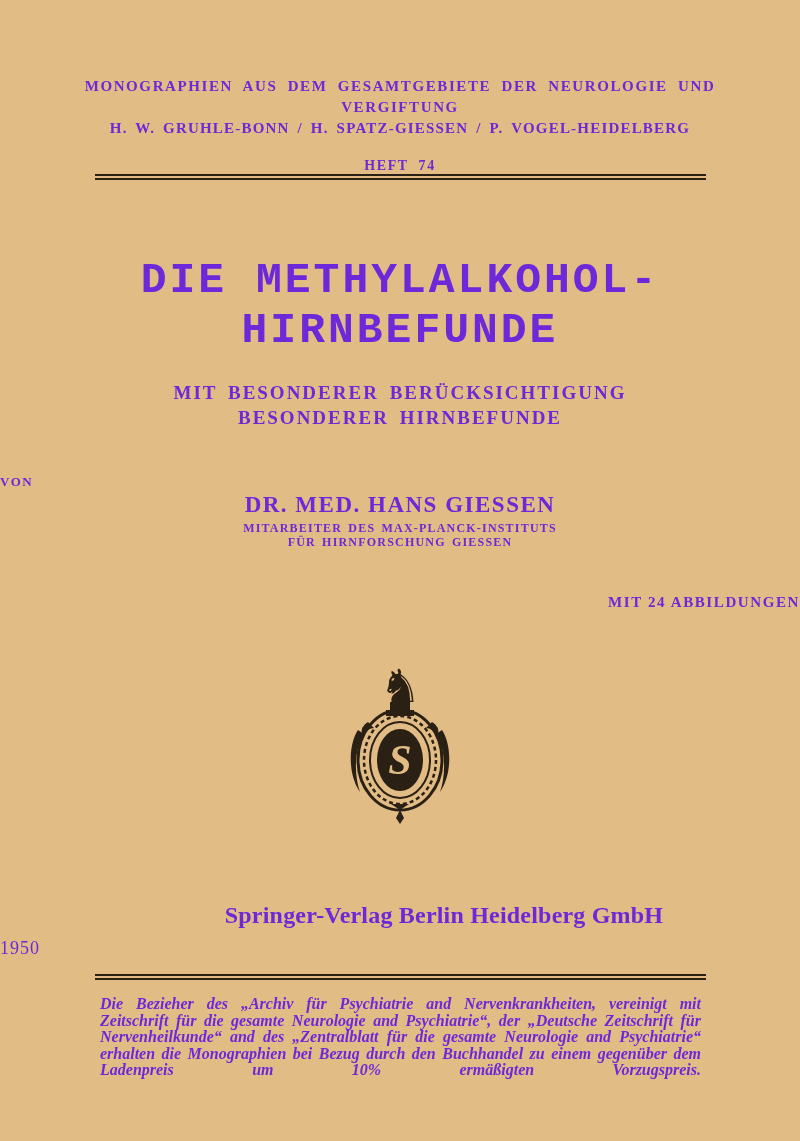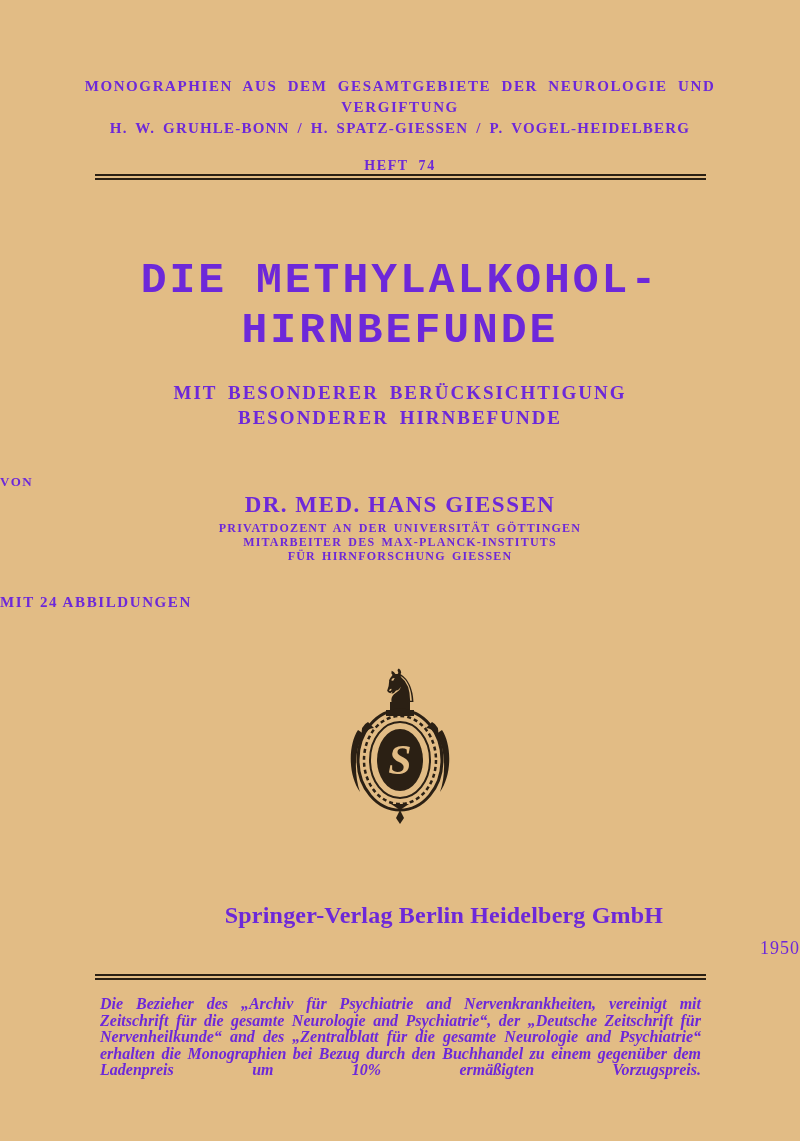--- a/index.html
+++ b/index.html
@@ -57,37 +57,37 @@
     font-weight: bold; font-size: 23px; letter-spacing: 1.5px; text-align: center;
   }
   #author-affiliation {
     position: absolute; top: 521px; left: 0; width: 800px;
     font-weight: bold; font-size: 12px; line-height: 14px;
     letter-spacing: 1.2px; word-spacing: 2px; text-align: center;
   }
 
   #illustrations-note {
     position: absolute; top: 594px; left: 0; width: 800px;
-    font-weight: bold; font-size: 15px; letter-spacing: 1.6px; text-align: left;
+    font-weight: bold; font-size: 15px; letter-spacing: 1.6px; text-align: right;
   }
 
   
   #emblem {
     position: absolute; top: 660px; left: 340px; width: 120px; height: 165px;
   }
   #emblem svg { display: block; }
 
   
   #publisher-name {
     position: absolute; top: 902px; left: 0; width: 800px;
     font-weight: bold; font-size: 24px; letter-spacing: 0.2px; text-align: center; margin-left: 44px;
   }
   #publisher-year {
     position: absolute; top: 938px; left: 0; width: 800px;
-    font-size: 18px; letter-spacing: 1px; text-align: right;
+    font-size: 18px; letter-spacing: 1px; text-align: left;
   }
 
   
   #footer-notice {
     position: absolute; top: 996px; left: 100px; width: 601px;
     font-weight: bold; font-style: italic;
     font-size: 16px; line-height: 16.5px;
     text-align: justify; text-align-last: justify;
     word-spacing: 2px;
   }
@@ -114,21 +114,20 @@
   <div id="subtitle">
     <div>MIT BESONDERER BERÜCKSICHTIGUNG</div>
     <div>BESONDERER HIRNBEFUNDE</div>
   </div>
 
   <div id="von-label">VON</div>
 
   <div id="author-name">DR. MED. HANS GIESSEN</div>
 
   <div id="author-affiliation">
-    <div>PRIVATDOZENT AN DER UNIVERSITÄT GÖTTINGEN</div>
     <div>MITARBEITER DES MAX-PLANCK-INSTITUTS</div>
     <div>FÜR HIRNFORSCHUNG GIESSEN</div>
   </div>
 
   <div id="illustrations-note">MIT 24 ABBILDUNGEN</div>
 
   <div id="emblem">
     <svg width="120" height="165" viewBox="0 0 120 165">
 
       <text id="emblem-knight" x="60" y="42" text-anchor="middle" font-size="46" fill="#2b2014" font-family="DejaVu Sans, sans-serif">♞</text>

